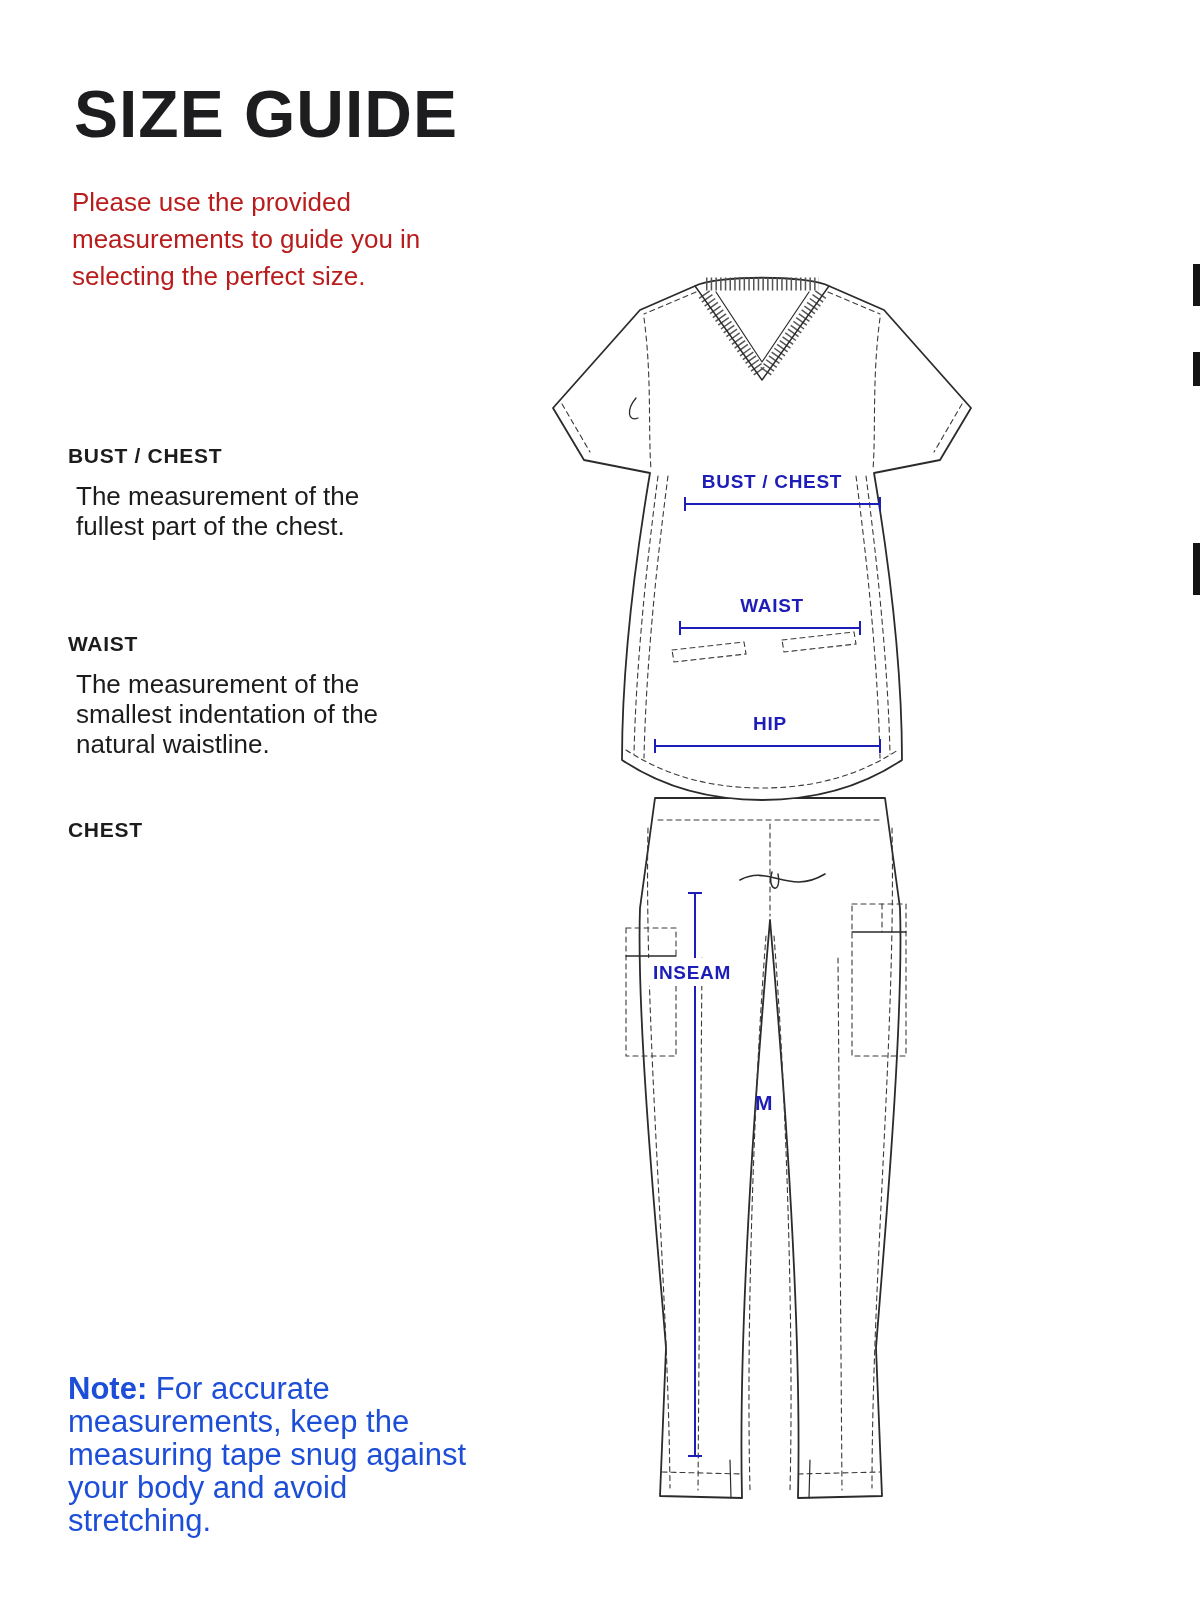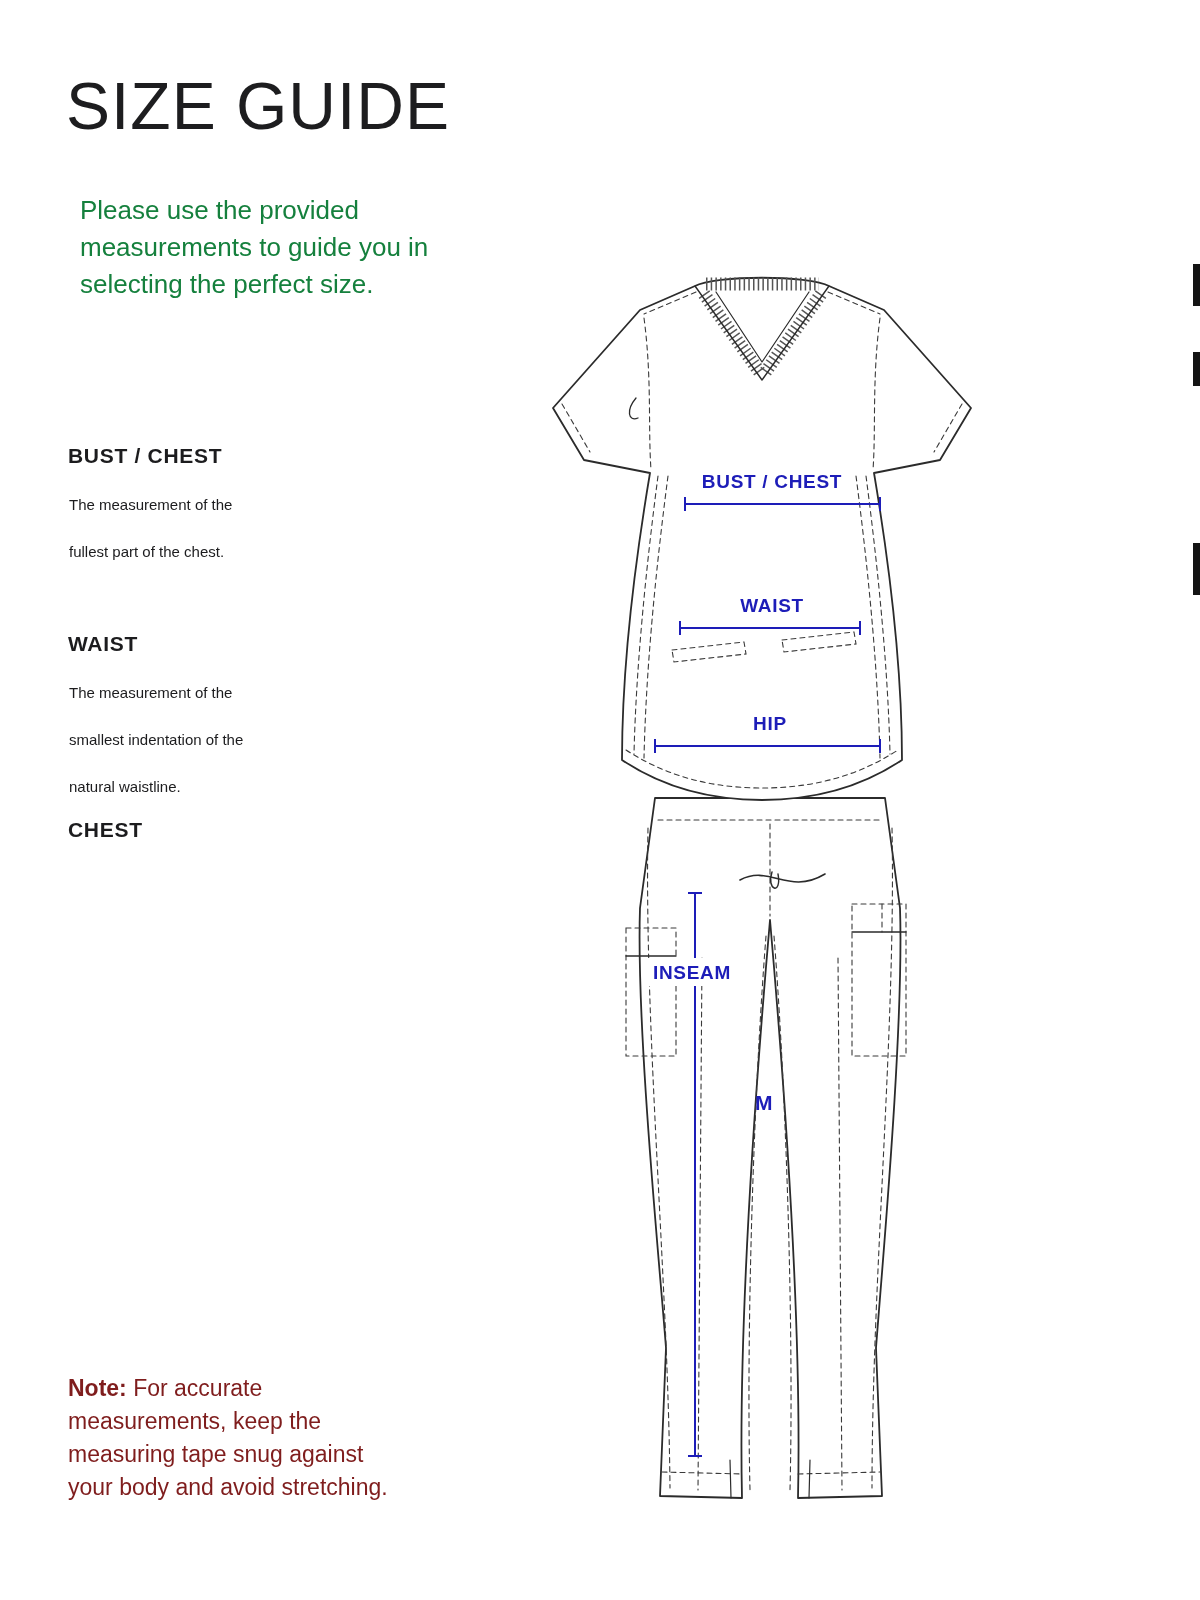--- a/index.html
+++ b/index.html
@@ -1,41 +1,41 @@
 <!DOCTYPE html>
 <html><head>
 <meta charset="utf-8">
 <style>
   html,body { margin:0; padding:0; background:#fff; }
   .page {
     position:relative; width:1200px; height:1600px; background:#ffffff;
     font-family:"Liberation Sans", sans-serif; color:#1d1d1f; overflow:hidden;
   }
   .title {
-    position:absolute; left:66px; top:68px; margin:0;
-    font-size:66px; font-weight:normal; letter-spacing:1px; color:#1d1d1f;
+    position:absolute; left:66px; top:68px; margin:8px;
+    font-size:66px; font-weight:bold; letter-spacing:1px; color:#1d1d1f;
   }
   .intro {
-    position:absolute; left:68px; top:180px; margin:12px;
-    font-size:26px; line-height:37px; white-space:pre-line; color:#15803d;
+    position:absolute; left:68px; top:180px; margin:4px;
+    font-size:26px; line-height:37px; white-space:pre-line; color:#b91c1c;
   }
   .section { position:absolute; left:68px; width:460px; }
   .section h3 {
     margin:0 0 13px 0; font-size:21px; font-weight:bold; letter-spacing:0.7px; color:#1c1c1e;
   }
   .section p {
-    margin:1px; font-size:15px; line-height:47px; white-space:pre-line; color:#1c1c1e;
+    margin:8px; font-size:26px; line-height:30px; white-space:pre-line; color:#1c1c1e;
   }
   .sec-bust   { top:444px; }
   .sec-waist  { top:632px; }
   .sec-hips   { top:818px; }
   .sec-inseam { top:1022px; }
   .note {
     position:absolute; left:68px; top:1372px; width:420px; margin:0;
-    font-size:23px; line-height:33px; color:#7f1d1d;
+    font-size:31px; line-height:33px; color:#1d4ed8;
   }
   .note .pre { white-space:pre-line; }
   .diagram {
     position:absolute; left:520px; top:268px; width:660px; height:1270px;
   }
   .diagram svg { display:block; width:100%; height:100%; }
   .outline  { stroke:#2b2b2b; stroke-width:1.8; fill:none; stroke-linejoin:round; stroke-linecap:round; }
   .filled   { fill:#ffffff; }
   .stitch   { stroke:#3a3a3a; stroke-width:1.1; fill:none; stroke-dasharray:5 4; stroke-linecap:round; }
   .rib      { stroke:#555; fill:none; stroke-dasharray:1.5 3.2; }

